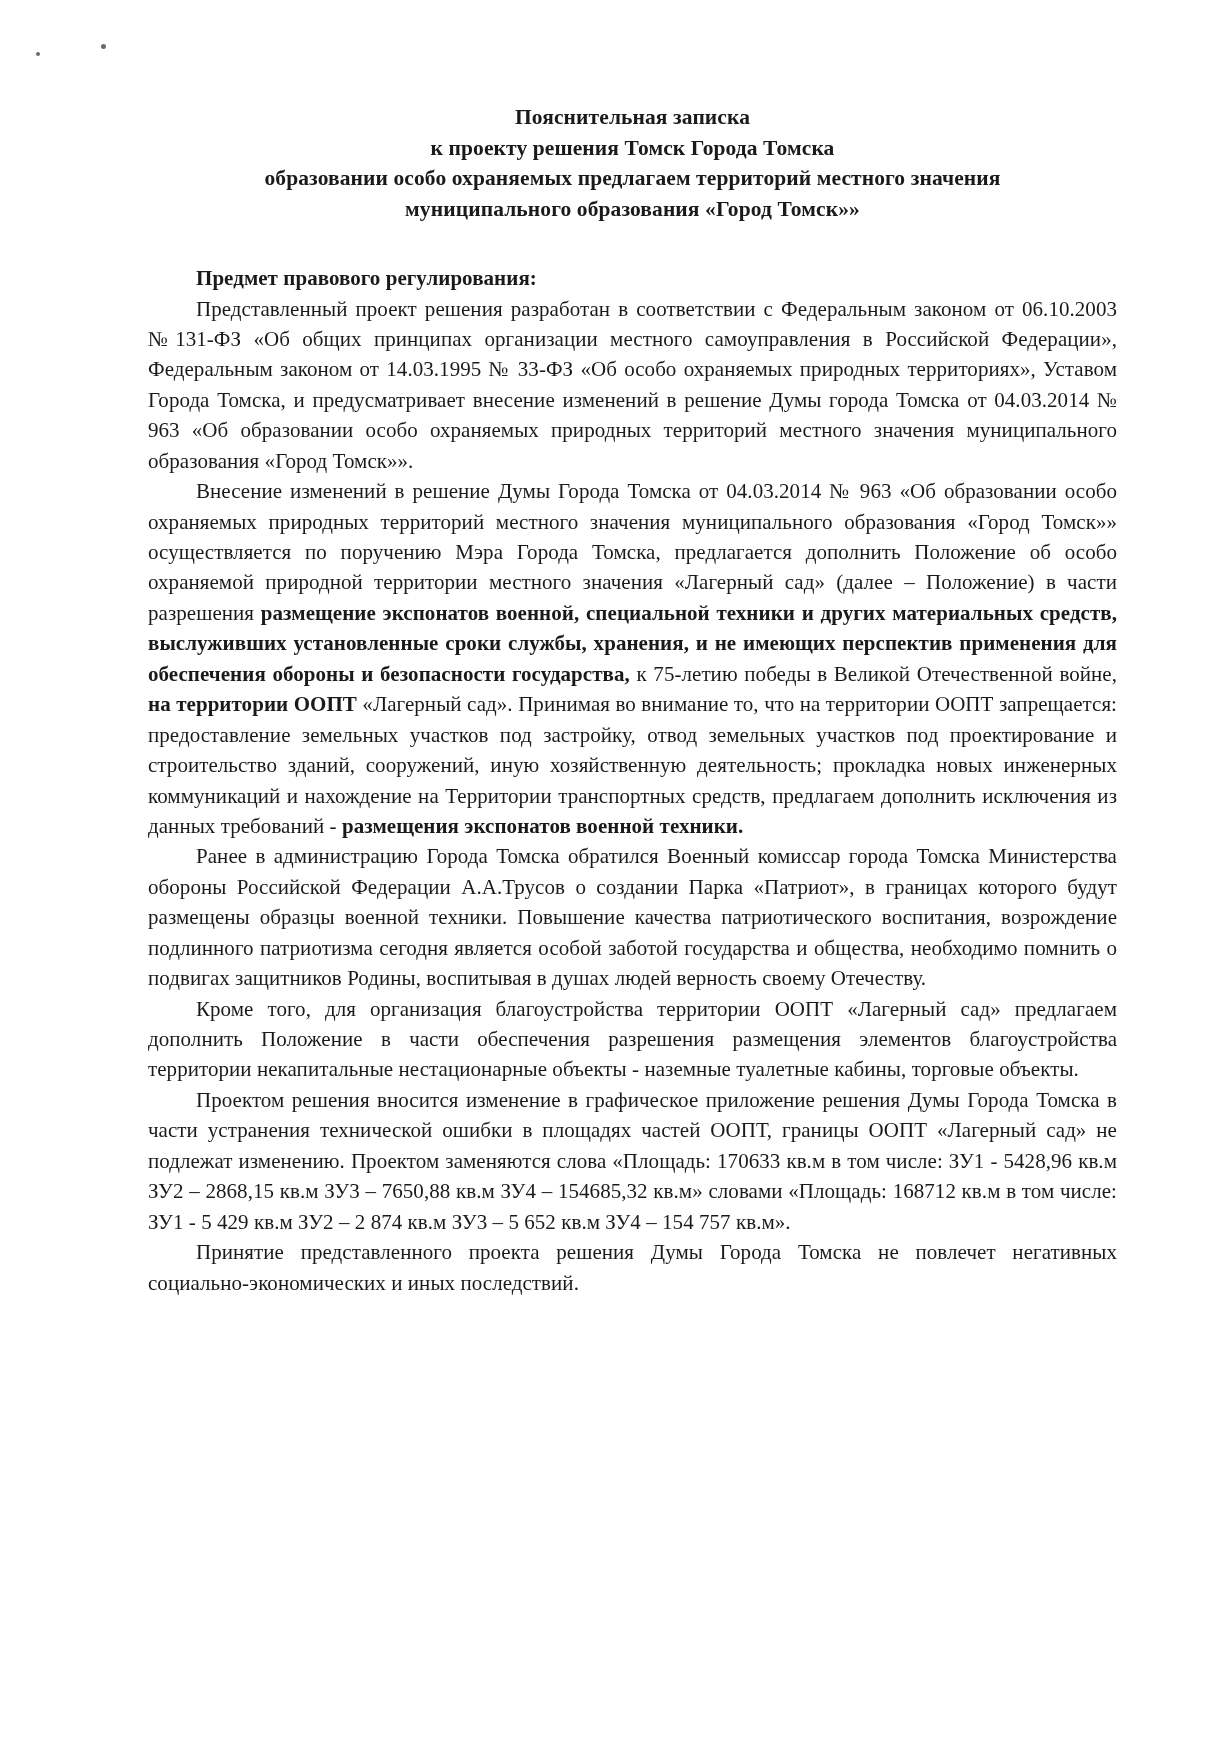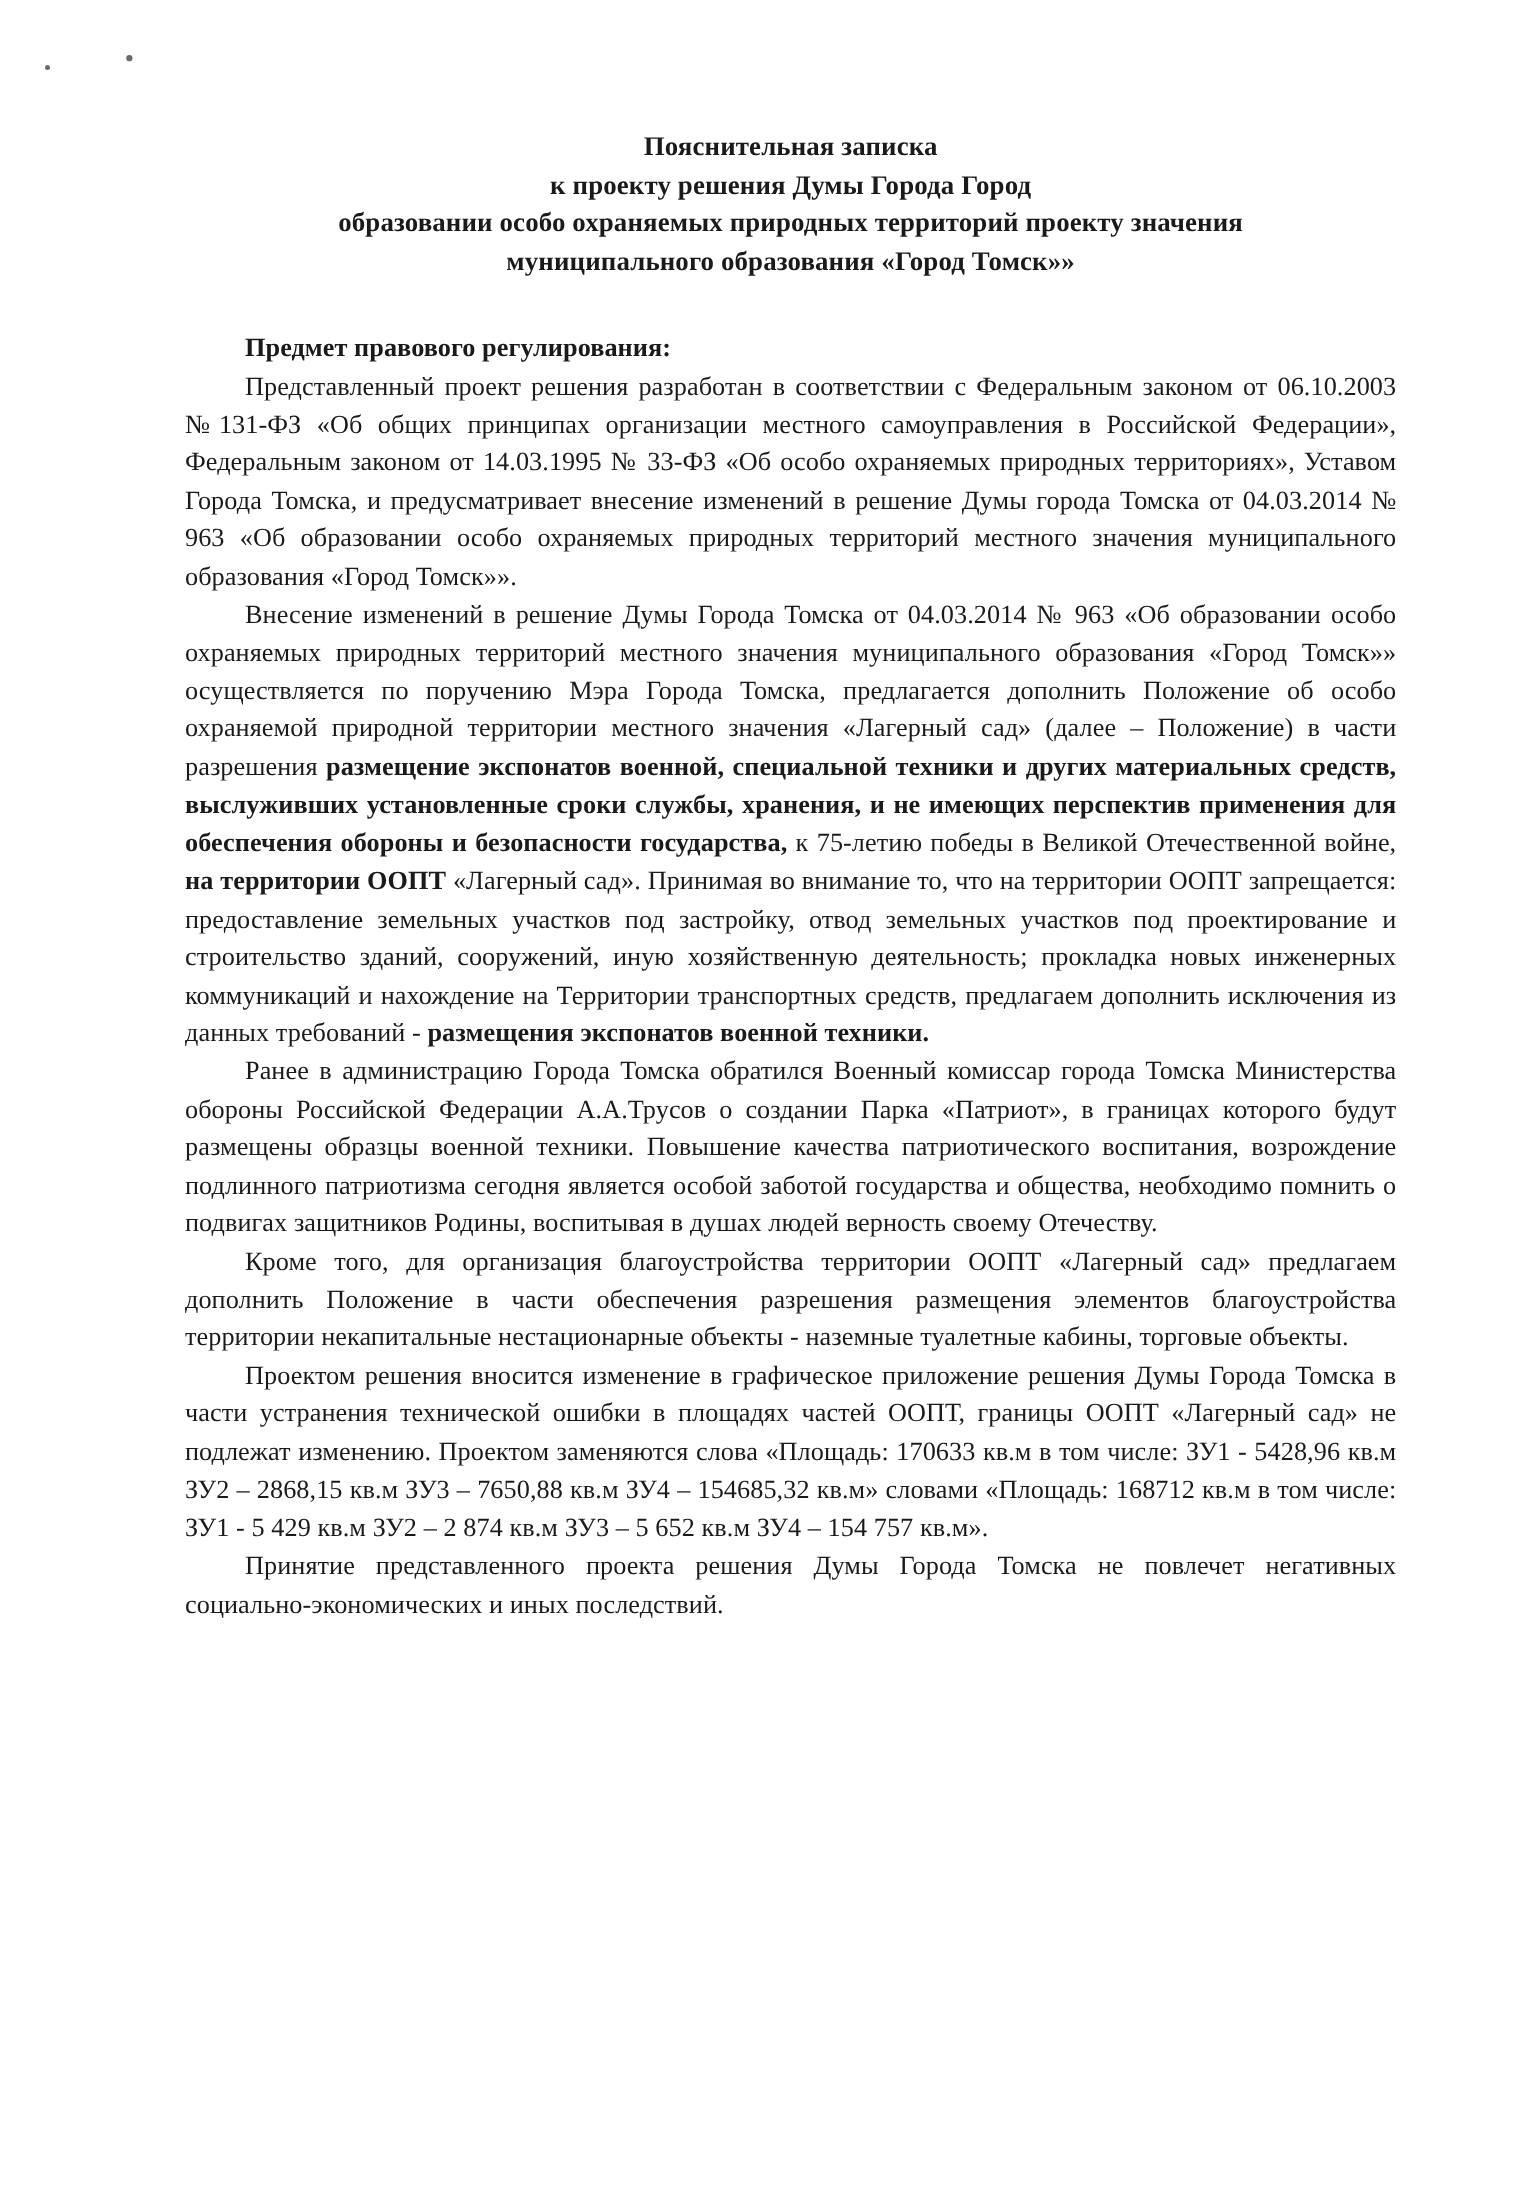--- a/index.html
+++ b/index.html
@@ -63,22 +63,22 @@
 </head>
 <body>
 
 <div class="page">
 
   <span class="speck speck-a"></span>
   <span class="speck speck-b"></span>
 
   <div class="title-block">
     <span class="tl">Пояснительная записка</span>
-    <span class="tl">к проекту решения Думы Города Город</span>
-    <span class="tl">образовании особо охраняемых природных территорий проекту значения</span>
+    <span class="tl">к проекту решения Томск Города Томска</span>
+    <span class="tl">образовании особо охраняемых предлагаем территорий местного значения</span>
     <span class="tl">муниципального образования «Город Томск»»</span>
   </div>
 
   <div class="body-block">
 
     <p class="para heading-run">
       <b>Предмет правового регулирования:</b>
     </p>
 
     <p class="para">Представленный проект решения разработан в соответствии с Федеральным законом от 06.10.2003 №131-ФЗ «Об общих принципах организации местного самоуправления в Российской Федерации», Федеральным законом от 14.03.1995 № 33-ФЗ «Об особо охраняемых природных территориях», Уставом Города Томска, и предусматривает внесение изменений в решение Думы города Томска от 04.03.2014 № 963 «Об образовании особо охраняемых природных территорий местного значения муниципального образования «Город Томск»».</p>

